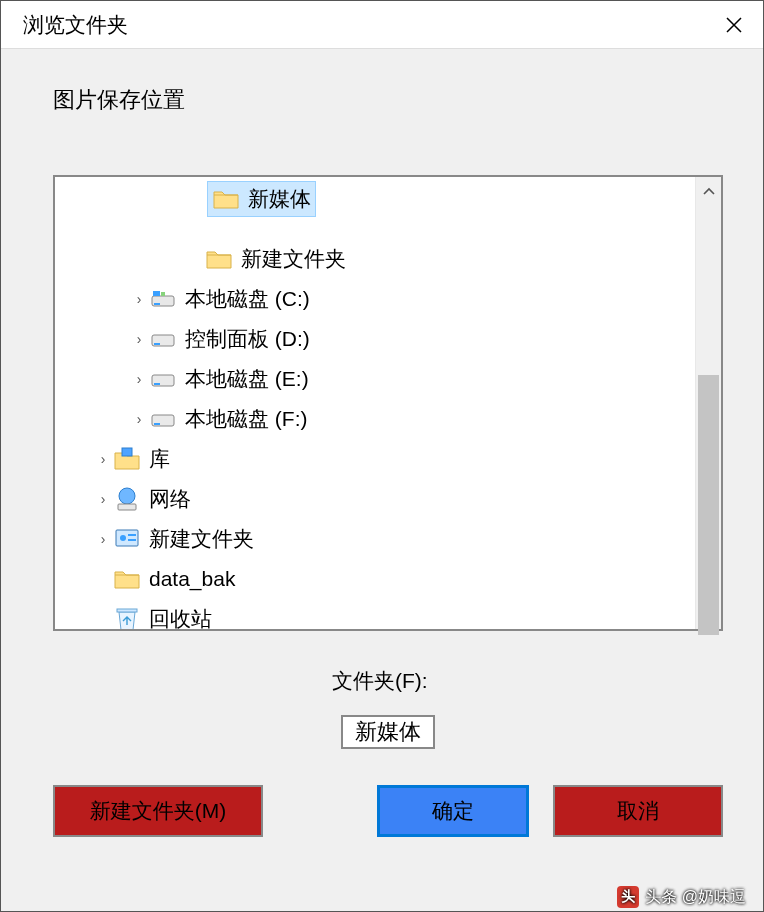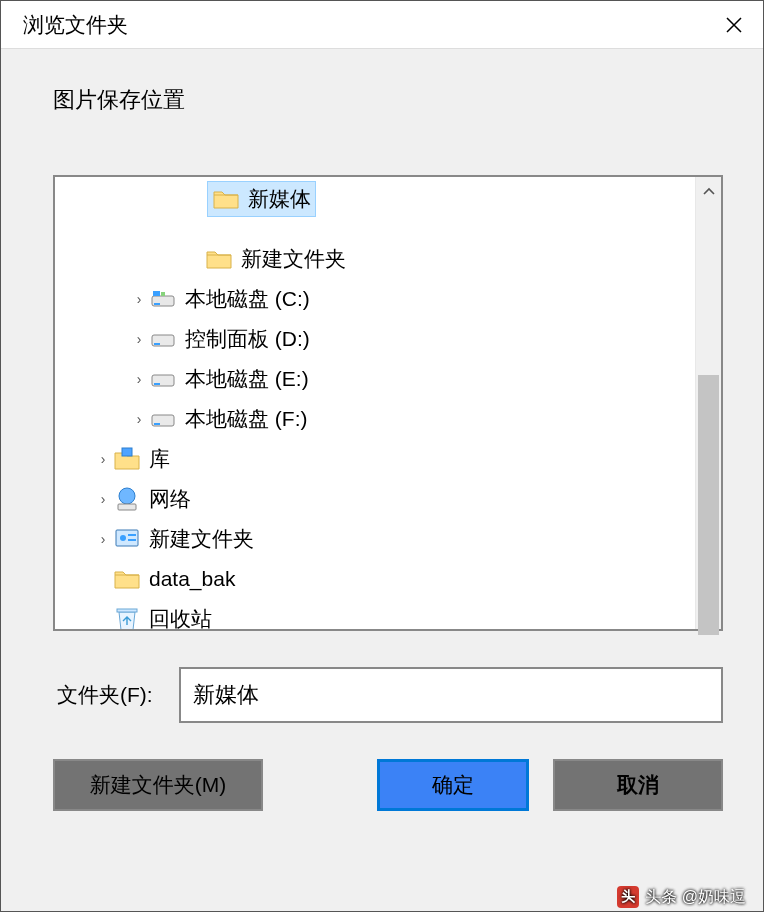--- a/index.html
+++ b/index.html
@@ -83,52 +83,52 @@
   }
   .scroll-track { flex: 1; position: relative; }
   .scroll-thumb {
     position: absolute; left: 2px; right: 2px;
     top: 170px; height: 260px;
     background: #c4c4c4;
   }
 
   .folder-row {
     display: flex; align-items: center;
-    margin-top: 36px; gap: 6px;
+    margin-top: 36px; gap: 20px; flex-direction: column;
   }
   .folder-label { font-size: 21px; width: 120px; padding-left: 4px; }
   .folder-input {
     flex: 1; height: 56px;
     border: 2px solid #888;
     background: #fff;
     font-size: 22px;
     padding: 0 12px;
     display: flex; align-items: center;
   }
 
   .button-row {
     display: flex; gap: 24px;
     margin-top: 36px;
     justify-content: flex-start;
   }
   .btn {
     height: 52px;
     border: 2px solid #888;
-    background: #737373;
+    background: #b91c1c;
     font-size: 21px;
     display: flex; align-items: center; justify-content: center;
   }
   .btn.new { width: 210px; }
   .spacer { flex: 1; }
   .btn.ok {
     width: 152px;
     border: 3px solid #0078d7;
     background: #3b82f6;
   }
-  .btn.cancel { width: 170px; font-weight: bold; }
+  .btn.cancel { width: 170px; }
 
   .watermark {
     position: absolute;
     right: 18px; bottom: 4px;
     font-size: 16px; color: #fff;
     text-shadow: 0 0 3px #000, 0 0 3px #000;
     display: flex; align-items: center; gap: 6px;
   }
   .wm-icon {
     width: 22px; height: 22px; border-radius: 4px;

